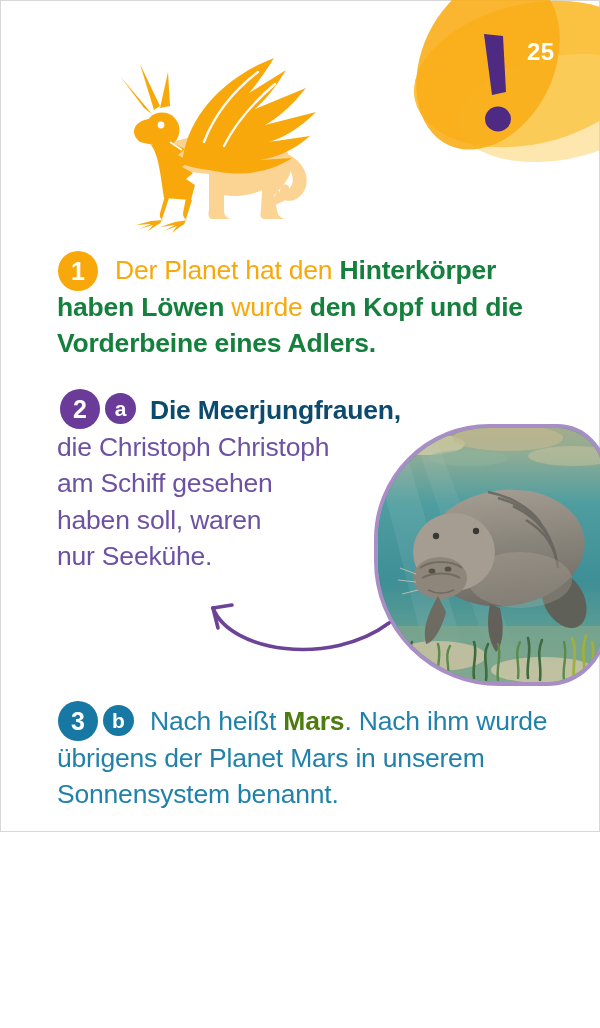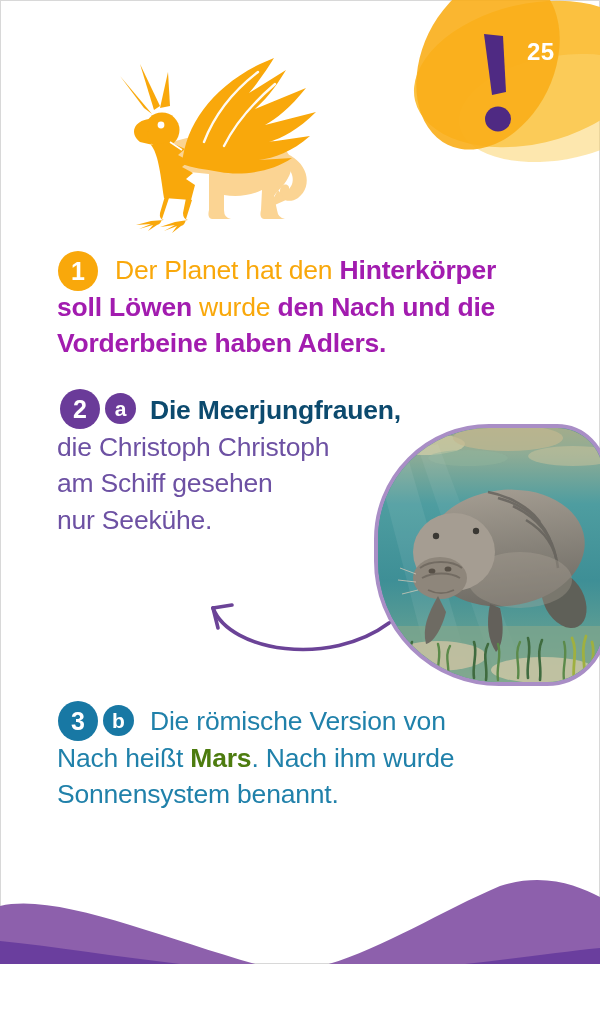--- a/index.html
+++ b/index.html
@@ -1,35 +1,35 @@
 <!DOCTYPE html>
 <html><head>
 <meta charset="utf-8">
 <style>
   html,body{margin:0;padding:0;background:#fff;}
   #page{
-    position:relative;width:600px;height:964px;overflow:hidden;background:#ffffff;
+    position:relative;width:600px;height:832px;overflow:hidden;background:#ffffff;
     font-family:"Liberation Sans","DejaVu Sans",sans-serif;
     box-shadow:inset 0 0 0 1px #d8d8d8;
   }
   
   #corner-blob{position:absolute;top:0;right:0;width:190px;height:162px;}
   #page-number{
     position:absolute;top:38px;left:527px;color:#ffffff;
     font-size:24px;font-weight:700;letter-spacing:.5px;
   }
   
   #griffin{position:absolute;left:112px;top:58px;width:210px;height:176px;}
   
   .answer{position:absolute;left:57px;white-space:nowrap;}
   .answer .line{height:36.6px;line-height:36.6px;font-size:26.5px;letter-spacing:-0.2px;}
   .answer .line span.b{font-weight:700;}
   #answer-1{top:252px;color:#F9A80B;}
   #answer-1 .line{font-weight:400;}
-  #answer-1 .line span.b{color:#a21caf;}
+  #answer-1 .line span.b{color:#15803d;}
   #answer-1 .line:first-child{padding-left:58px;}
   #answer-2{top:392px;color:#6D51A3;}
   #answer-2 .line span.b{color:#0c4a6e;}
   #answer-2 .line:first-child{padding-left:93px;}
   #answer-3{top:703px;color:#2081AA;}
   #answer-3 .line span.b{color:#4d7c0f;}
   #answer-3 .line:first-child{padding-left:93px;}
   
   .badge{
     position:absolute;border-radius:50%;color:#fff;font-weight:700;
@@ -113,30 +113,31 @@
       <path d="M146,14 C120,34 102,58 92,84"></path>
       <path d="M163,26 C142,44 124,64 112,88"></path>
     </g>
     <circle cx="49" cy="67" r="3.4" fill="#FFFFFF"></circle>
     <path d="M58,84 L70,92" stroke="#FFFFFF" stroke-width="1.6"></path>
   </svg>
 
   <div class="badge num" id="badge-1">1</div>
   <div class="answer" id="answer-1">
       <div class="line"><span>Der Planet hat den </span><span class="b">Hinterkörper</span></div>
-      <div class="line"><span class="b">soll Löwen</span><span> wurde </span><span class="b">den Nach und die</span></div>
-      <div class="line"><span class="b">Vorderbeine haben Adlers.</span></div>
+      <div class="line"><span class="b">haben Löwen</span><span> wurde </span><span class="b">den Kopf und die</span></div>
+      <div class="line"><span class="b">Vorderbeine eines Adlers.</span></div>
     </div>
 
   <div class="badge num" id="badge-2">2</div>
   <div class="badge letter" id="badge-2a">a</div>
   <div class="answer" id="answer-2">
       <div class="line"><span class="b">Die Meerjungfrauen,</span></div>
       <div class="line"><span>die Christoph Christoph</span></div>
       <div class="line"><span>am Schiff gesehen</span></div>
+      <div class="line"><span>haben soll, waren</span></div>
       <div class="line"><span>nur Seekühe.</span></div>
     </div>
 
   <div id="photo-blob">
     <svg viewBox="0 0 225 254" preserveAspectRatio="none">
       <defs>
         <linearGradient id="water" x1="0" y1="0" x2="0" y2="1">
           <stop offset="0" stop-color="#A3AC8B"></stop>
           <stop offset="0.1" stop-color="#8FAC95"></stop>
           <stop offset="0.3" stop-color="#4E9DA0"></stop>
@@ -221,22 +222,22 @@
     <g fill="none" stroke="#6B4397" stroke-width="3.6" stroke-linecap="round">
       <path d="M18,18 C35,62 135,77 194,33"></path>
       <path d="M18,18 L37,15"></path>
       <path d="M18,18 L23,38"></path>
     </g>
   </svg>
 
   <div class="badge num" id="badge-3">3</div>
   <div class="badge letter" id="badge-3b">b</div>
   <div class="answer" id="answer-3">
-      <div class="line"><span>Die römische Version von</span></div>
       <div class="line"><span>Nach heißt </span><span class="b">Mars</span><span>. Nach ihm wurde</span></div>
+      <div class="line"><span>übrigens der Planet Mars in unserem</span></div>
       <div class="line"><span>Sonnensystem benannt.</span></div>
     </div>
 
   <svg id="waves" viewBox="0 0 600 148">
     <path d="M0,26 C60,12 170,62 270,88 C330,103 420,40 500,6 C545,-8 578,6 600,17 L600,120 L0,120 Z" fill="#8D60AC"></path>
     <path d="M0,61 C90,70 200,92 310,93 C420,94 520,76 600,68 L600,128 Q600,145 584,145 L16,145 Q0,145 0,128 Z" fill="#6A3E9E"></path>
     <g fill="#FFFFFF">
       <rect x="58" y="96" width="46" height="23" rx="2"></rect>
       <rect x="170" y="96" width="46" height="23" rx="2"></rect>
       <rect x="282" y="96" width="46" height="23" rx="2"></rect>

